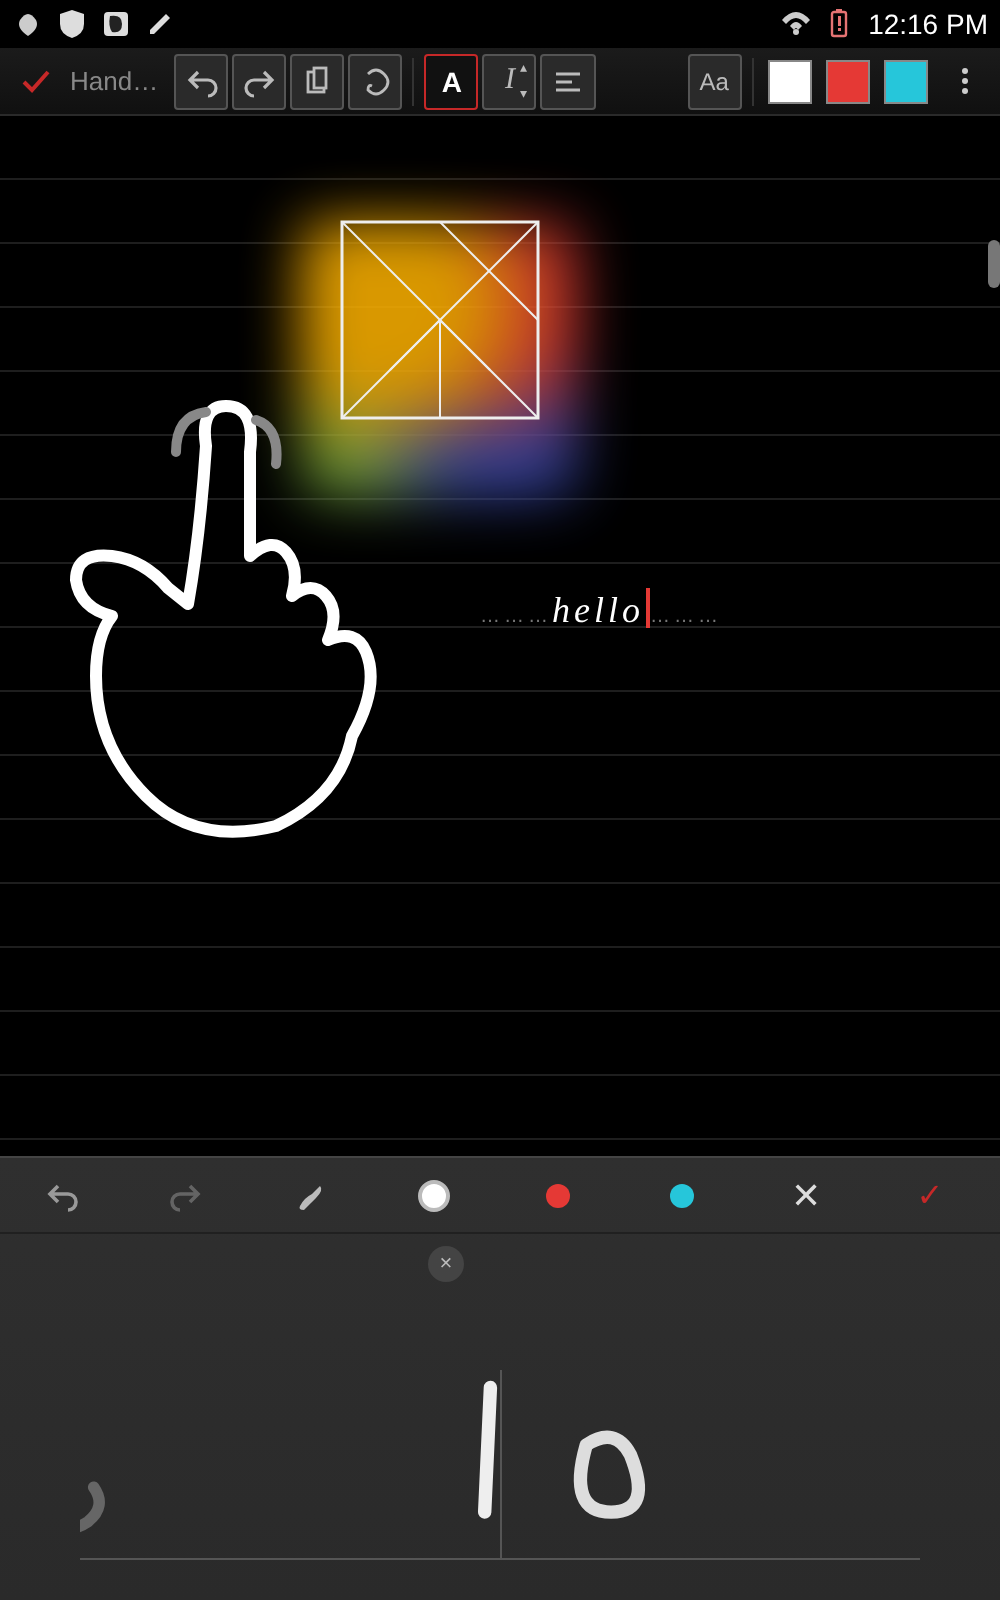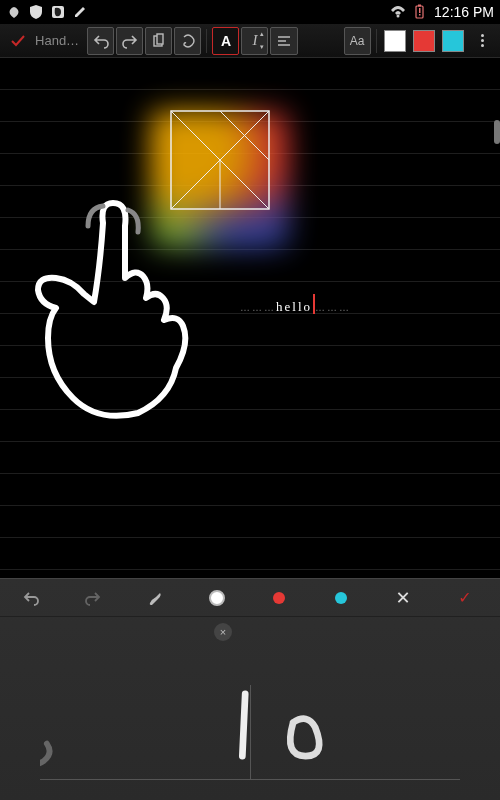--- a/index.html
+++ b/index.html
@@ -32,21 +32,21 @@
                 radial-gradient(circle at 70% 30%, #e53935 0 25%, transparent 55%),
                 radial-gradient(circle at 70% 70%, #3949ab 0 25%, transparent 55%),
                 radial-gradient(circle at 30% 70%, #7cb342 0 25%, transparent 55%);
     filter: blur(14px); opacity:0.85; }
   .tangram-box { position:absolute; left:170px; top:52px; width:100px; height:100px; }
 
   .hand-draw { position:absolute; left:28px; top:140px; width:170px; height:230px; }
 
   .text-entry { position:absolute; left:240px; top:233px; display:flex; align-items:baseline; }
   .dots { color:#777; letter-spacing:2px; font-size:10px; }
-  .typed { font-family: 'Comic Sans MS', cursive; color:#fff; font-size:13px; letter-spacing:2px; }
+  .typed { font-family: 'Comic Sans MS', cursive; color:#fff; font-size:18px; letter-spacing:2px;font-style:italic; }
   .cursor { width:2px; height:20px; background:#e53935; display:inline-block; margin-left:1px; transform:translateY(3px); }
 
   .panel { position:absolute; left:0; bottom:0; width:500px; height:222px; background: linear-gradient(#2f2f2f,#2a2a2a); border-top:1px solid #444; }
   .panel-toolbar { height:38px; display:flex; align-items:center; border-bottom:1px solid #202020; }
   .pt-btn { flex: 0 0 62px; height:38px; display:flex; align-items:center; justify-content:center; cursor:pointer; }
   .dot { width:12px; height:12px; border-radius:50%; }
   .dot.big { width:16px; height:16px; }
   .dot.white { background:#fff; border:2px solid #bbb; }
   .dot.red { background:#e53935; }
   .dot.teal { background:#26c6da; }

